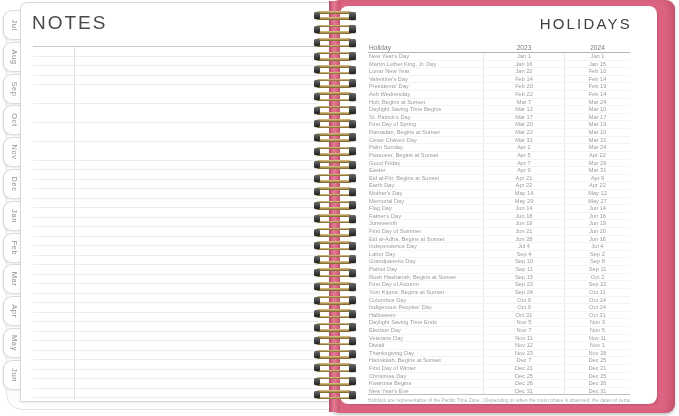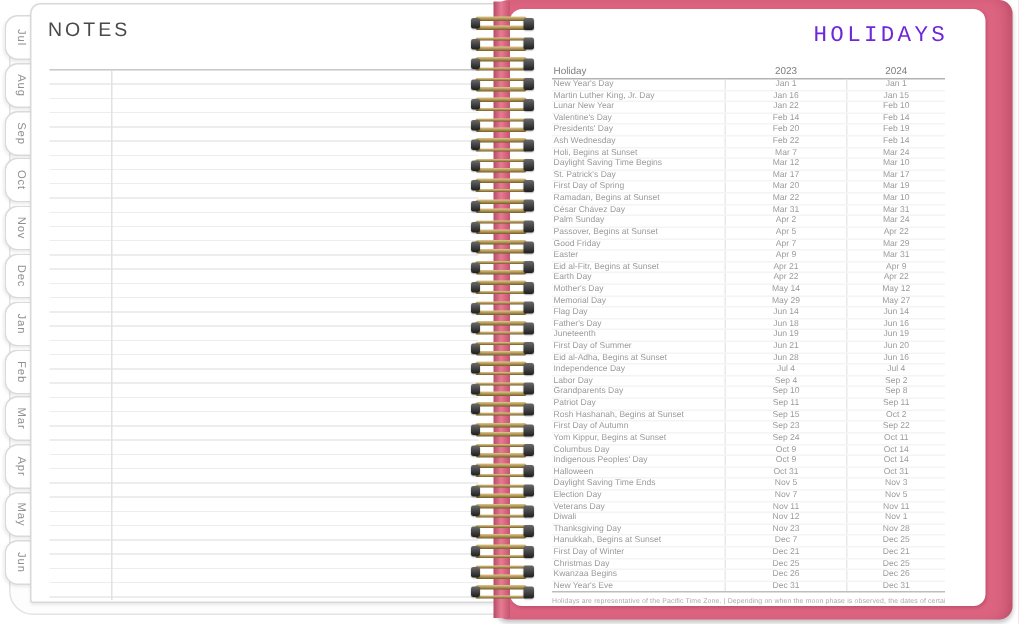--- a/index.html
+++ b/index.html
@@ -11,41 +11,41 @@
          background:#dc6480;border-radius:9px;z-index:1;
          box-shadow:inset -7px 0 9px -5px rgba(110,25,50,.35), 0 2px 3px rgba(0,0,0,.22);}
   .spine-shade{position:absolute;left:329px;top:1px;width:11px;height:411px;z-index:4;
          background:linear-gradient(to right,#b44c68,#e87b93 45%,#c4546f);}
 
   
   .right-page{position:absolute;left:340px;top:6px;width:317px;height:398px;
          background:#ffffff;border-radius:8px;z-index:2;
          box-shadow:1px 1px 2px rgba(120,30,55,.25);}
   .holidays-title{position:absolute;top:9px;right:25px;font-size:15px;letter-spacing:2.2px;
-         color:#6d28d9;font-weight:500;font-family:Liberation Mono, monospace;}
+         color:#404040;font-weight:500;}
   .htable{position:absolute;left:28px;top:37px;width:262px;}
   .hhead{display:flex;height:10px;line-height:9px;border-bottom:1px solid #b3b3b3;
          color:#7d7d7d;font-size:6.6px;}
   .hbody .hrow{display:flex;height:7.62px;line-height:7.4px;font-size:5.7px;color:#9b9b9b;
          border-bottom:1px solid #f4f4f4;}
   .hbody .hrow:last-child{border-bottom:1px solid #bdbdbd;}
   .c-name{width:115px;text-align:left;padding-left:1px;white-space:nowrap;overflow:hidden;}
   .hbody .c-y1{width:82px;text-align:center;border-left:1px solid #e9e9e9;border-right:1px solid #e9e9e9;}
   .hhead .c-y1{width:82px;text-align:center;}
   .c-y2{width:65px;text-align:center;}
   .footnote{position:absolute;left:28px;top:392px;width:262px;font-size:4.6px;color:#aaaaaa;
          white-space:nowrap;overflow:hidden;letter-spacing:.1px;}
 
   
   .sheet-under{position:absolute;left:6px;top:10px;width:326px;height:400px;background:#fdfdfd;
          border:1px solid #e3e3e3;border-radius:10px 0 0 16px;z-index:1;}
   .left-page{position:absolute;left:20px;top:2px;width:312px;height:400px;background:#ffffff;
          border:1px solid #d9d9d9;border-right:none;border-radius:7px 0 0 2px;z-index:3;
          box-shadow:0 1px 2px rgba(0,0,0,.08);}
-  .notes-title{position:absolute;top:9px;left:11px;font-size:13px;letter-spacing:2px;
+  .notes-title{position:absolute;top:9px;left:11px;font-size:19px;letter-spacing:2px;
          color:#4a4a4a;font-weight:500;}
   .ruled{position:absolute;left:12px;top:43px;width:286px;height:357px;
          border-top:1px solid #c9c9c9;
          background:repeating-linear-gradient(to bottom,
             rgba(0,0,0,0) 0px, rgba(0,0,0,0) 8.5px, #ededed 8.5px, #ededed 9.5px);}
   .ruled-vline{position:absolute;left:41px;top:0;bottom:3px;width:1px;background:#e2e2e2;}
 
   
   .tab{position:absolute;left:3px;width:26px;height:30px;background:#ffffff;
        border:1px solid #dadada;border-right:none;border-radius:9px 0 0 9px;z-index:2;

